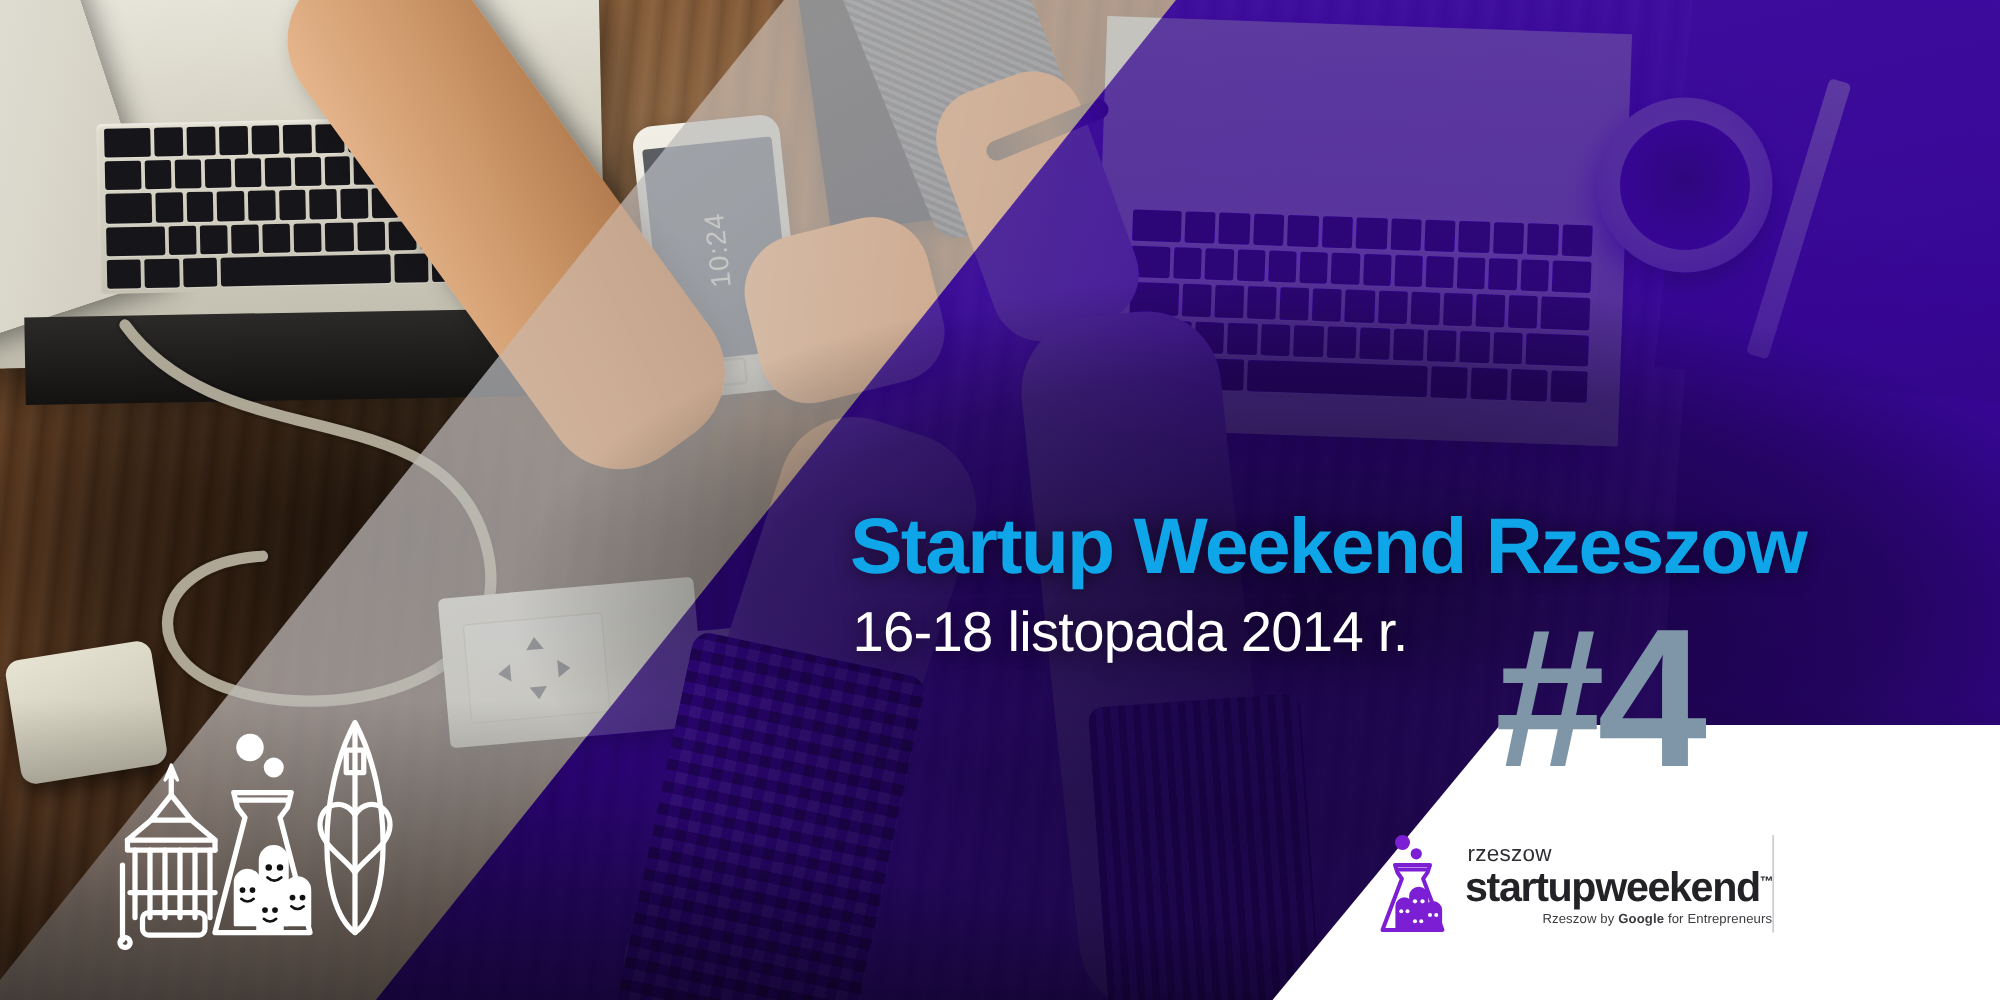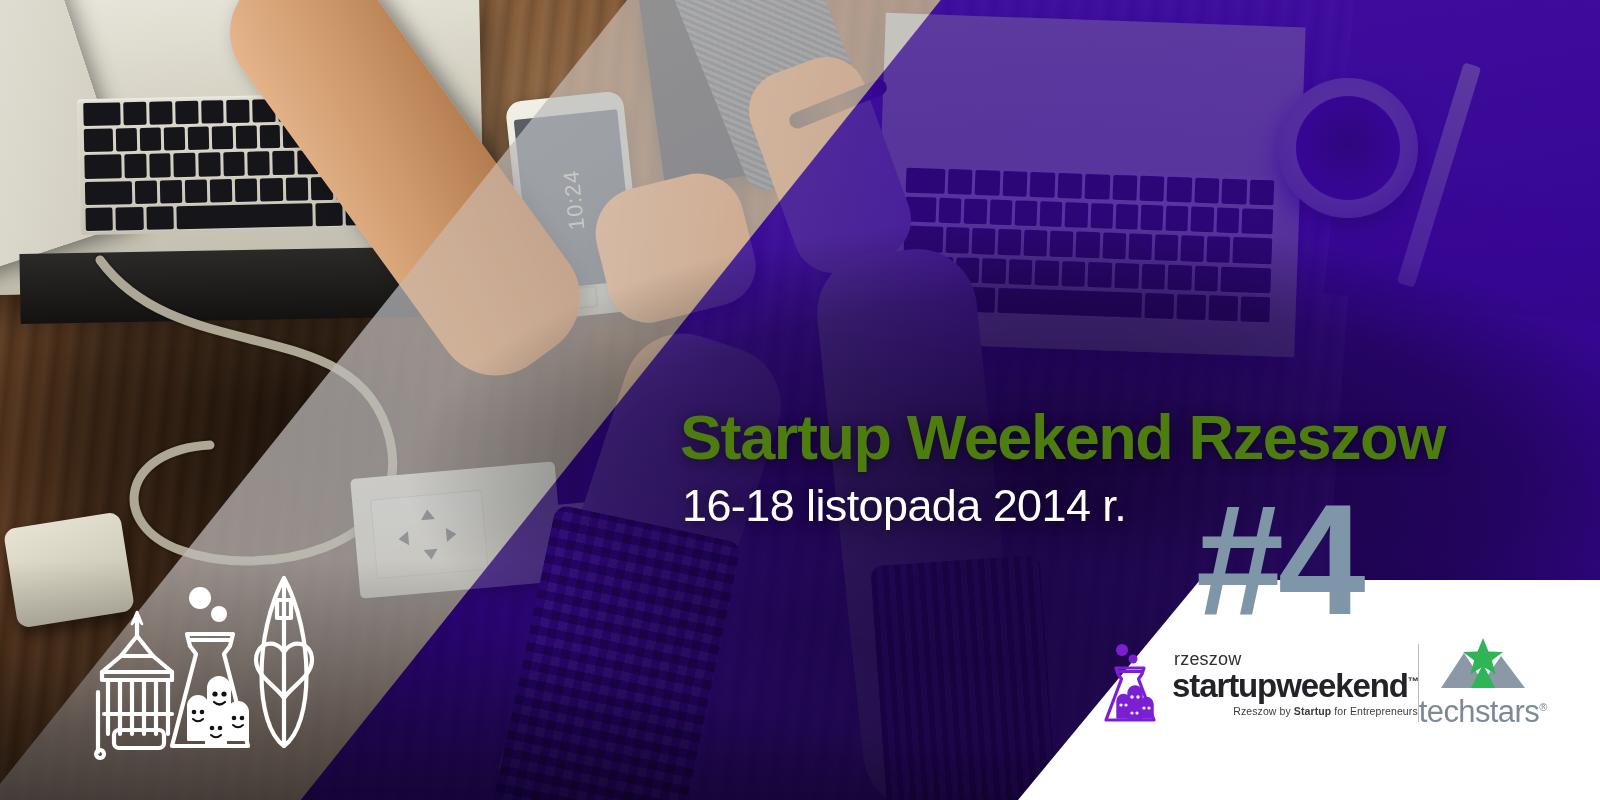--- a/index.html
+++ b/index.html
@@ -323,21 +323,21 @@
 
   
   .headline {
     position: absolute;
     left: 680px;
     top: 406px;
     z-index: 20;
   }
   .title {
     margin: 0;
-    color: #4d7c0f;
+    color: #0ea5e9;
     font-size: 63px;
     line-height: 1.0;
     font-weight: 700;
     letter-spacing: -1.4px;
     white-space: nowrap;
     text-shadow: 0 2px 14px rgba(0,0,0,0.55);
   }
   .subtitle {
     margin: 14px 0 0 2px;
     color: #ffffff;
@@ -377,21 +377,21 @@
     position: absolute;
     left: 900px; top: 560px;
     width: 700px; height: 240px;
     background: #ffffff;
     -webkit-clip-path: polygon(118px 240px, 300px 20px, 700px 20px, 700px 240px);
     clip-path: polygon(118px 240px, 300px 20px, 700px 20px, 700px 240px);
     z-index: 15;
   }
   .logos {
     position: absolute;
-    left: 1100px; top: 636px;
+    left: 1100px; top: 667px;
     z-index: 22;
     display: flex;
     align-items: center;
   }
   .sw-lockup { display: flex; align-items: center; gap: 10px; }
   .sw-text { display: flex; flex-direction: column; line-height: 1; }
   .sw-rzeszow {
     font-size: 18px; color: #2f2f33; font-weight: 400;
     letter-spacing: .2px; margin-left: 2px;
   }
@@ -722,30 +722,21 @@
           <path d="M28 66 a6.5 6.5 0 0 1 13 0 l0 9 l-13 0 Z" fill="#7c1fd4" stroke="#7c1fd4" stroke-width="1.4"></path>
           <circle cx="32" cy="70" r="1.6" fill="#fff" stroke="none"></circle>
           <circle cx="37" cy="70" r="1.6" fill="#fff" stroke="none"></circle>
         </g>
       </svg>
       <div class="sw-text">
         <span class="sw-rzeszow">rzeszow</span>
         <span class="sw-name">
           <span>startupweekend</span><span class="sw-tm">™</span>
         </span>
-        <span class="sw-powered"><span>Rzeszow by </span><b>Startup</b><span> for Entrepreneurs</span></span>
+        <span class="sw-powered"><span>Rzeszow by </span><b>Google</b><span> for Entrepreneurs</span></span>
       </div>
     </div>
 
     <div class="divider"></div>
 
-    <div class="ts-lockup">
-      <svg width="92" height="56" viewBox="0 0 92 56">
-        <path d="M4 52 L27 17 L50 52 Z" fill="#8b99a6"></path>
-        <path d="M42 52 L64 20 L88 52 Z" fill="#8b99a6"></path>
-        <path d="M46 2 L51.5 15.5 L66 16 L54.8 24.6 L58.8 38.5 L46 30.4 L33.2 38.5 L37.2 24.6 L26 16 L40.5 15.5 Z" fill="#2fb457"></path>
-        <path d="M46 28 L58 52 L34 52 Z" fill="#2fb457"></path>
-      </svg>
-      <span class="ts-name"><span>techstars</span><span class="ts-reg">®</span></span>
-    </div>
   </div>
 
 </div>
 
 </body></html>

